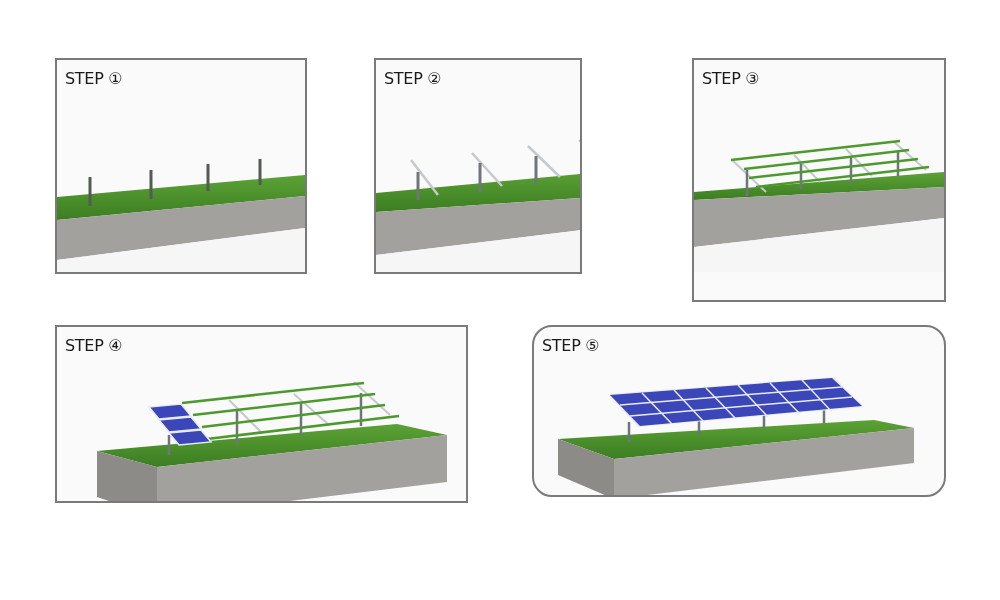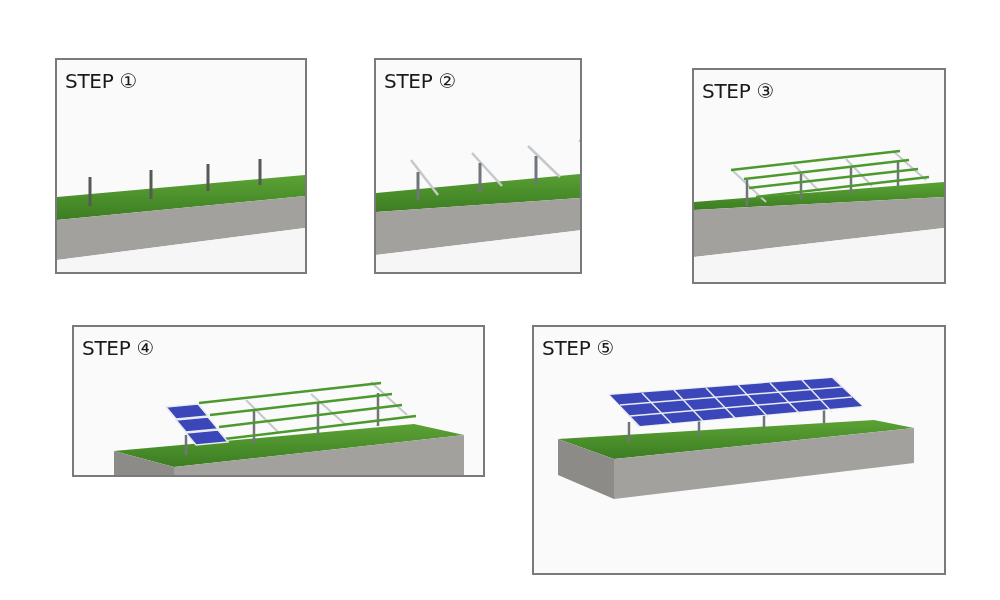--- a/index.html
+++ b/index.html
@@ -1,18 +1,18 @@
 <!DOCTYPE html>
 <html><head>
 <meta charset="utf-8">
 <style>
   html, body { margin:0; padding:0; background:#ffffff; }
   body { width:1000px; height:600px; position:relative; overflow:hidden; font-family:"Liberation Sans", sans-serif; }
   .step-box { position:absolute; box-sizing:border-box; border:2px solid #7a7a7a; background:#fafafa; overflow:hidden; }
-  .step-label { position:absolute; left:8px; top:9px; font-size:20px; color:#1a1a1a; font-family:"DejaVu Sans", sans-serif; letter-spacing:-0.3px; z-index:2; }
+  .step-label { position:absolute; left:8px; top:9px; font-size:16px; color:#1a1a1a; font-family:"DejaVu Sans", sans-serif; letter-spacing:-0.3px; z-index:2; }
   .step-box svg { position:absolute; left:0; top:0; }
 </style>
 </head>
 <body>
 
 <div class="step-box" style="left:55px;top:58px;width:252px;height:216px;">
   <span class="step-label">STEP ①</span>
   <svg width="248" height="212" viewBox="0 0 248 212">
     <defs>
       <linearGradient id="g1" x1="0" y1="0" x2="0" y2="1">
@@ -49,21 +49,21 @@
     </g>
     <g stroke="#70757a" stroke-width="3">
       <line x1="42" y1="112" x2="42" y2="140"></line>
       <line x1="104" y1="103" x2="104" y2="132"></line>
       <line x1="160" y1="96" x2="160" y2="124"></line>
       <line x1="211" y1="90" x2="211" y2="116"></line>
     </g>
   </svg>
 </div>
 
-<div class="step-box" style="left:692px;top:58px;width:254px;height:216px;margin-top:10px;">
+<div class="step-box" style="left:692px;top:58px;width:254px;height:244px;">
   <span class="step-label">STEP ③</span>
   <svg width="250" height="212" viewBox="0 0 250 212">
     <polygon points="0,132 250,112 250,127 0,140" fill="url(#g1)"></polygon>
     <polygon points="0,140 250,127 250,158 0,187" fill="#a3a19d"></polygon>
     <polygon points="250,158 0,187 0,212 250,212" fill="#f6f6f6"></polygon>
     <g stroke="#c5c9cc" stroke-width="2">
       <line x1="38" y1="100" x2="72" y2="132"></line>
       <line x1="100" y1="95" x2="126" y2="122"></line>
       <line x1="152" y1="89" x2="178" y2="116"></line>
       <line x1="200" y1="82" x2="232" y2="110"></line>
@@ -76,21 +76,21 @@
     </g>
     <g stroke="#4c9a2e" stroke-width="2.5">
       <line x1="37" y1="100" x2="206" y2="81"></line>
       <line x1="50" y1="109" x2="215" y2="90"></line>
       <line x1="55" y1="118" x2="224" y2="99"></line>
       <line x1="62" y1="127" x2="235" y2="107"></line>
     </g>
   </svg>
 </div>
 
-<div class="step-box" style="left:72px;top:325px;width:413px;height:152px;">
+<div class="step-box" style="left:55px;top:325px;width:413px;height:178px;">
   <span class="step-label">STEP ④</span>
   <svg width="409" height="214" viewBox="0 0 409 214">
     <polygon points="40,124 340,97 390,108 100,140" fill="url(#g1)"></polygon>
     <polygon points="40,124 100,140 100,190 40,170" fill="#8d8b87"></polygon>
     <polygon points="100,140 390,108 390,155 100,190" fill="#a3a19d"></polygon>
     <g stroke="#c5c9cc" stroke-width="2">
       <line x1="172" y1="73" x2="205" y2="106"></line>
       <line x1="237" y1="67" x2="272" y2="98"></line>
       <line x1="297" y1="55" x2="333" y2="88"></line>
     </g>
@@ -108,21 +108,21 @@
     </g>
 
     <g>
       <polygon points="92,80 124,77 134,89 102,92" fill="#3b46b8" stroke="#e8ecf2" stroke-width="1.5"></polygon>
       <polygon points="102,93 134,90 144,102 112,105" fill="#3b46b8" stroke="#e8ecf2" stroke-width="1.5"></polygon>
       <polygon points="112,106 144,103 154,115 122,118" fill="#3b46b8" stroke="#e8ecf2" stroke-width="1.5"></polygon>
     </g>
   </svg>
 </div>
 
-<div class="step-box" style="left:532px;top:325px;width:414px;height:250px;">
+<div class="step-box" style="left:532px;top:325px;width:414px;height:172px;border-radius:20px;">
   <span class="step-label">STEP ⑤</span>
   <svg width="410" height="214" viewBox="0 0 410 214">
     <polygon points="24,112 340,93 380,101 80,132" fill="url(#g1)"></polygon>
     <polygon points="24,112 80,132 80,172 24,148" fill="#8d8b87"></polygon>
     <polygon points="80,132 380,101 380,136 80,172" fill="#a3a19d"></polygon>
     <g stroke="#70757a" stroke-width="2.5">
       <line x1="95" y1="95" x2="95" y2="115"></line>
       <line x1="165" y1="92" x2="165" y2="108"></line>
       <line x1="230" y1="85" x2="230" y2="101"></line>
       <line x1="290" y1="80" x2="290" y2="96"></line>

